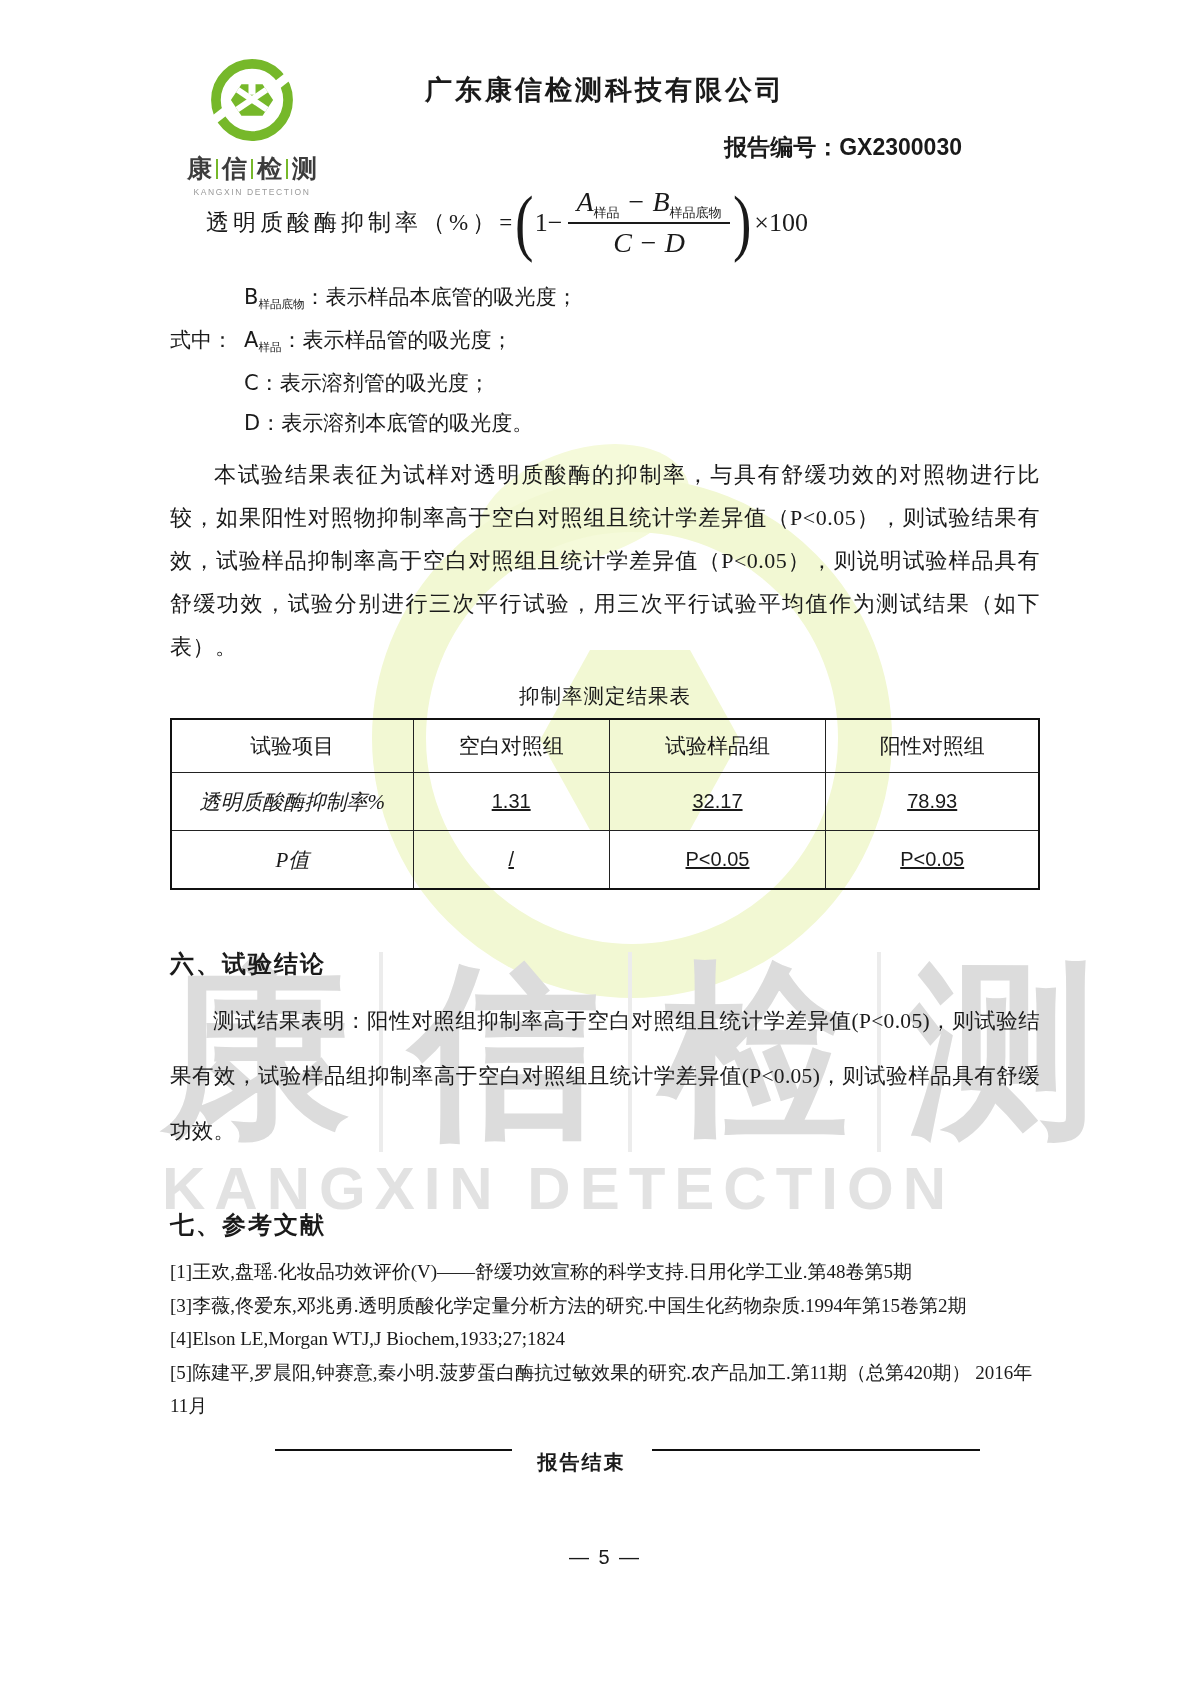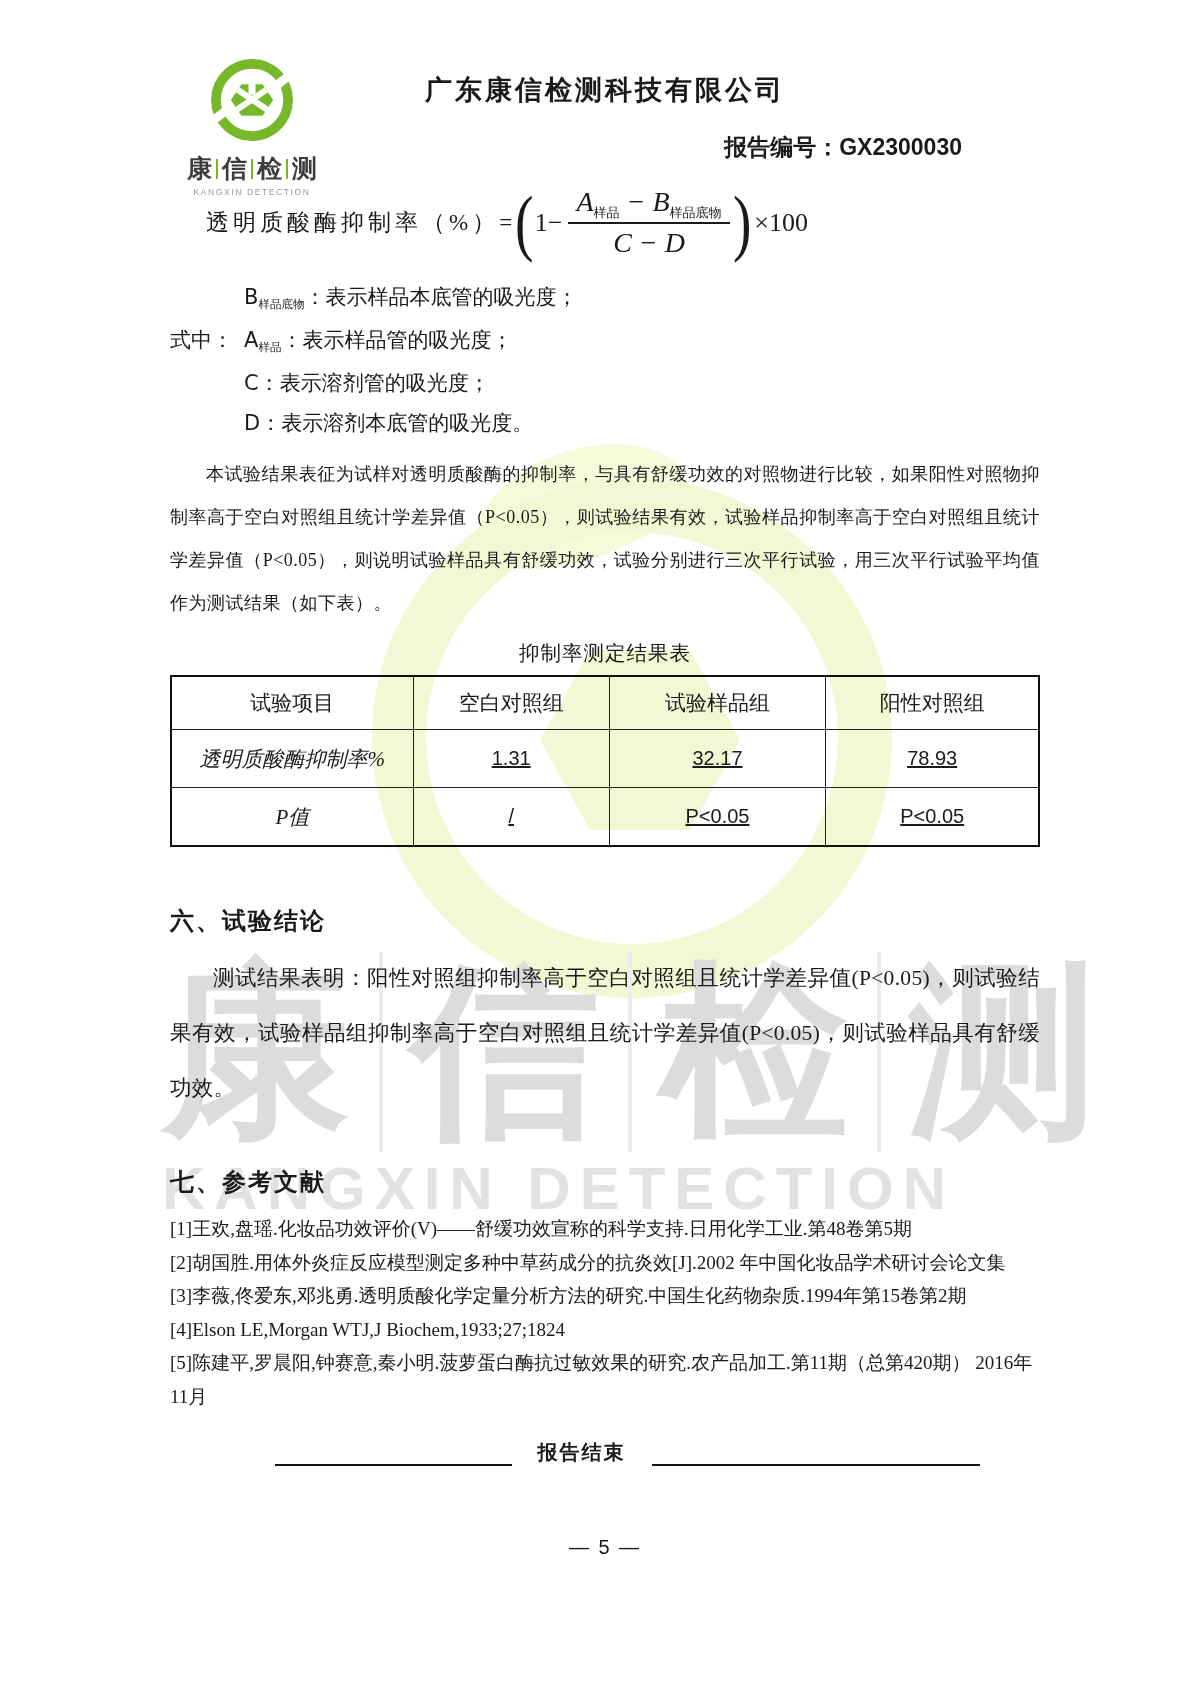--- a/index.html
+++ b/index.html
@@ -81,21 +81,21 @@
   
   .defs { margin-top:18px; font-size:21px; }
   .def-line { display:flex; align-items:baseline; line-height:40px; }
   .def-lead { width:74px; flex:0 0 74px; }
   .def-indent { padding-left:74px; }
   .def-sym { font-family:"DejaVu Sans", sans-serif; font-size:21px; }
   .def-sub { font-size:11.5px; position:relative; top:4px; }
 
   
   .para {
-    margin-top:10px; font-size:18px; line-height:43px;
+    margin-top:10px; font-size:22px; line-height:43px;
     text-align:justify; text-indent:2em; letter-spacing:.5px;
   }
 
   
   .tbl-title { text-align:center; font-size:20.5px; margin-top:14px; letter-spacing:1px; }
   table.results {
     width:100%; border-collapse:collapse; table-layout:fixed;
     margin-top:8px; font-size:21px; border:2px solid #111;
   }
   table.results td, table.results th {
@@ -112,21 +112,21 @@
   .sec6-title { margin-top:58px; }
   .sec6-body {
     margin-top:14px; font-size:21.5px; line-height:55px;
     text-align:justify; text-indent:2em; letter-spacing:.3px;
   }
   .sec7-title { margin-top:50px; }
   .refs { margin-top:14px; font-size:19px; line-height:33.5px; }
   .ref-item { text-align:left; }
 
   
-  .end-line { display:flex; align-items:flex-end; margin:26px 60px 0 105px;gap:24px; }
+  .end-line { display:flex; align-items:flex-start; margin:26px 60px 0 105px;gap:24px; }
   .end-line .rule { border-top:2.5px solid #111; height:0; }
   .end-line .rule.left { flex:0.72; }
   .end-line .rule.right { flex:1; }
   .end-text { font-size:20px; font-weight:700; padding:0 2px; letter-spacing:2px; white-space:nowrap; }
   .page-num {
     text-align:center; margin-top:70px; font-size:20px;
     font-family:"Liberation Sans", sans-serif; letter-spacing:2px;
   }
 </style>
 </head>
@@ -235,21 +235,20 @@
       </tr>
     </tbody>
       </table>
 
     <div class="sec-title sec6-title">六、试验结论</div>
     <div class="sec6-body">测试结果表明：阳性对照组抑制率高于空白对照组且统计学差异值(P&lt;0.05)，则试验结果有效，试验样品组抑制率高于空白对照组且统计学差异值(P&lt;0.05)，则试验样品具有舒缓功效。</div>
 
     <div class="sec-title sec7-title">七、参考文献</div>
     <div class="refs">
       <div class="ref-item">[1]王欢,盘瑶.化妆品功效评价(V)——舒缓功效宣称的科学支持.日用化学工业.第48卷第5期</div>
-      <div class="ref-item">[2]胡国胜.用体外炎症反应模型测定多种中草药成分的抗炎效[J].2002 年中国化妆品学术研讨会论文集</div>
       <div class="ref-item">[3]李薇,佟爱东,邓兆勇.透明质酸化学定量分析方法的研究.中国生化药物杂质.1994年第15卷第2期</div>
       <div class="ref-item">[4]Elson LE,Morgan WTJ,J Biochem,1933;27;1824</div>
       <div class="ref-item">[5]陈建平,罗晨阳,钟赛意,秦小明.菠萝蛋白酶抗过敏效果的研究.农产品加工.第11期（总第420期） 2016年11月</div>
     </div>
 
     <div class="end-line">
       <span class="rule left"></span>
       <span class="end-text">报告结束</span>
       <span class="rule right"></span>
     </div>

